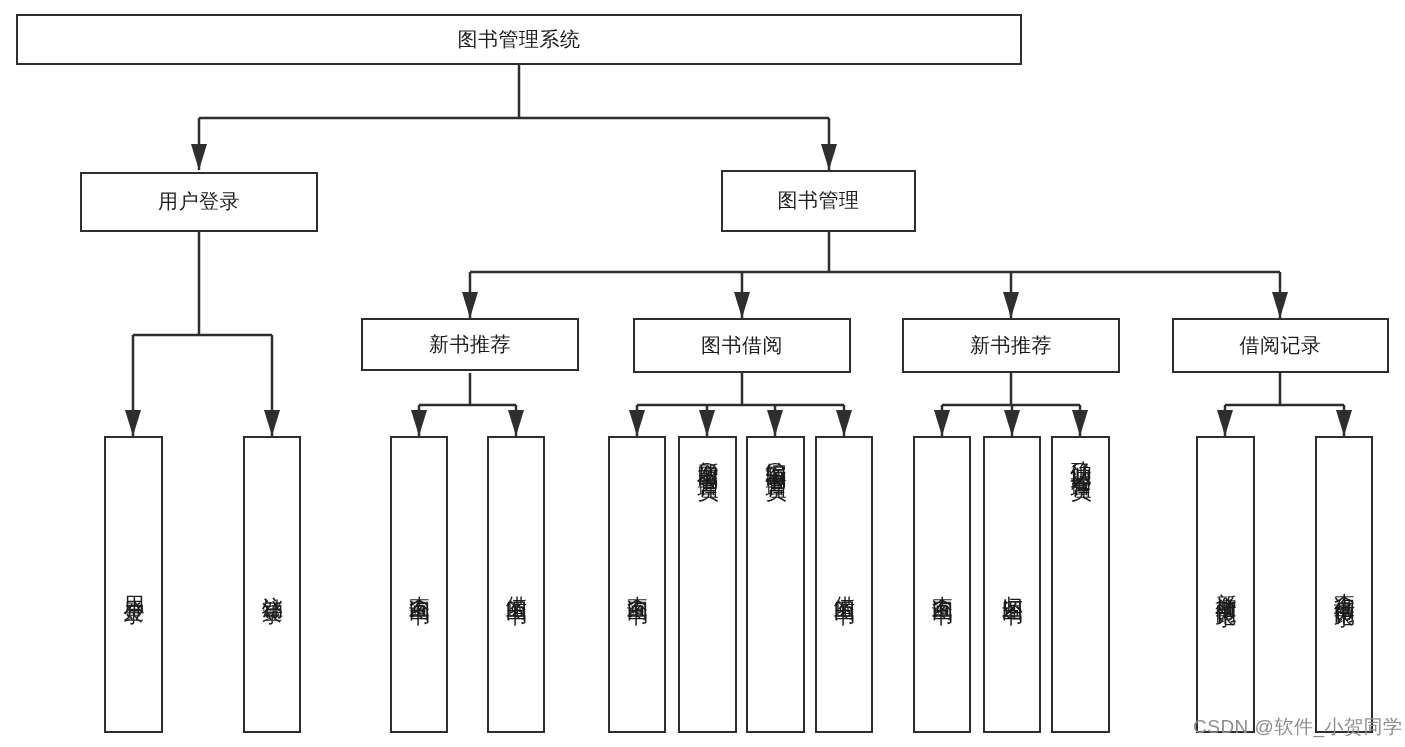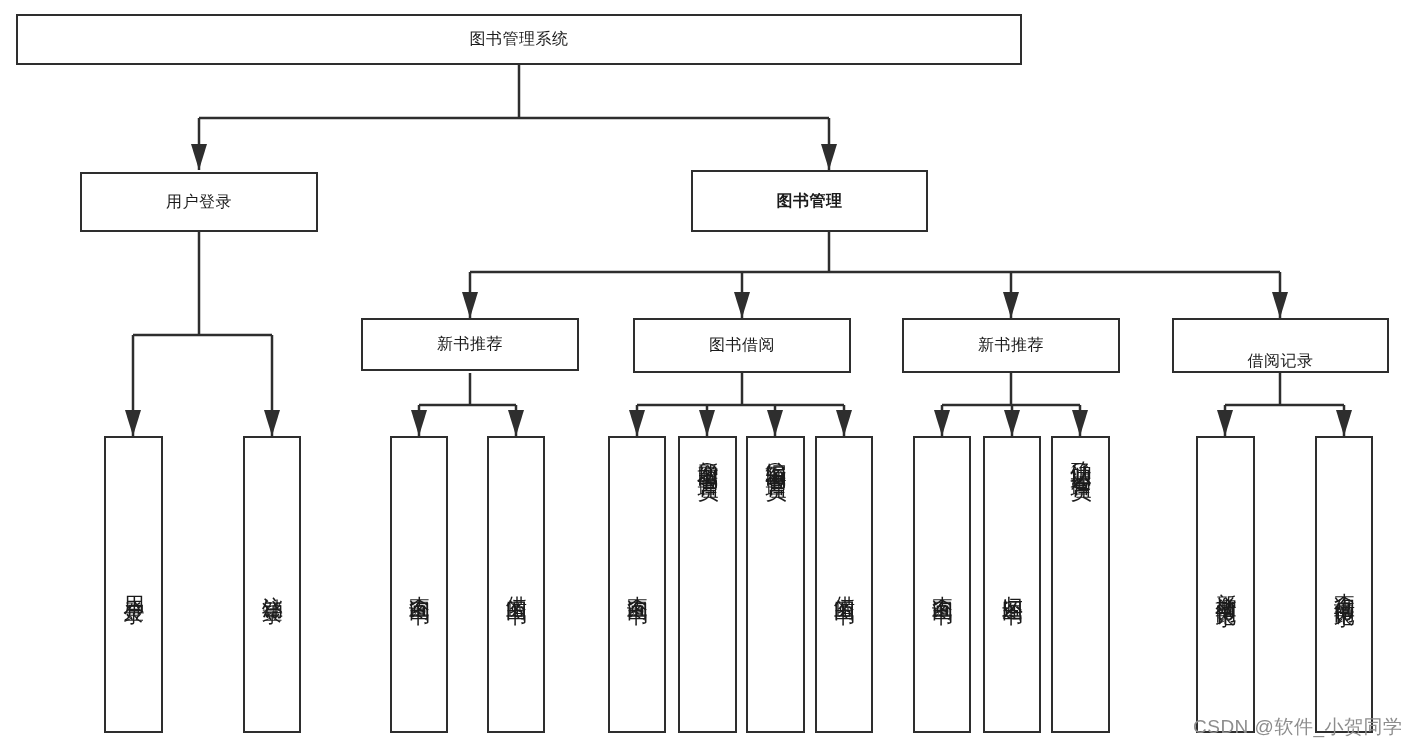--- a/index.html
+++ b/index.html
@@ -27,21 +27,21 @@
   .node {
     position: absolute;
     box-sizing: border-box;
     border: 2.5px solid #2e2e2e;
     background: #ffffff;
     color: #1b1b1b;
     display: flex;
     align-items: center;
     justify-content: center;
     text-align: center;
-    font-size: 16px;
+    font-size: 20px;
     line-height: 1.18;
     letter-spacing: 0.5px;
   }
   .node.vertical {
     writing-mode: vertical-rl;
     text-orientation: upright;
     align-items: center;
     justify-content: center;
     padding: 6px 0;
     letter-spacing: 3px;
@@ -118,33 +118,33 @@
       <polygon points="1336,410 1352,410 1344,436" fill="#2e2e2e"></polygon>
     </svg>
 
   <div id="nodes">
       <div class="node" style="left: 16px; top: 14px; width: 1006px; height: 51px;">
         <span>图书管理系统</span>
       </div>
       <div class="node" style="left: 80px; top: 172px; width: 238px; height: 60px;">
         <span>用户登录</span>
       </div>
-      <div class="node" style="left: 691px; top: 170px; width: 237px; height: 62px; font-weight: bold;">
+      <div class="node" style="left: 721px; top: 170px; width: 195px; height: 62px;">
         <span>图书管理</span>
       </div>
       <div class="node" style="left: 361px; top: 318px; width: 218px; height: 53px;">
         <span>新书推荐</span>
       </div>
       <div class="node" style="left: 633px; top: 318px; width: 218px; height: 55px; align-items: center;">
         <span>图书借阅</span>
       </div>
       <div class="node" style="left: 902px; top: 318px; width: 218px; height: 55px;">
         <span>新书推荐</span>
       </div>
-      <div class="node" style="left: 1172px; top: 318px; width: 217px; height: 55px; align-items: flex-end;">
+      <div class="node" style="left: 1172px; top: 318px; width: 217px; height: 55px;">
         <span>借阅记录</span>
       </div>
       <div class="node vertical" style="left: 104px; top: 436px; width: 59px; height: 297px;">
         <span>用户登录</span>
       </div>
       <div class="node vertical" style="left: 243px; top: 436px; width: 58px; height: 297px;">
         <span>注销登录</span>
       </div>
       <div class="node vertical" style="left: 390px; top: 436px; width: 58px; height: 297px;">
         <span>查询图书</span>

